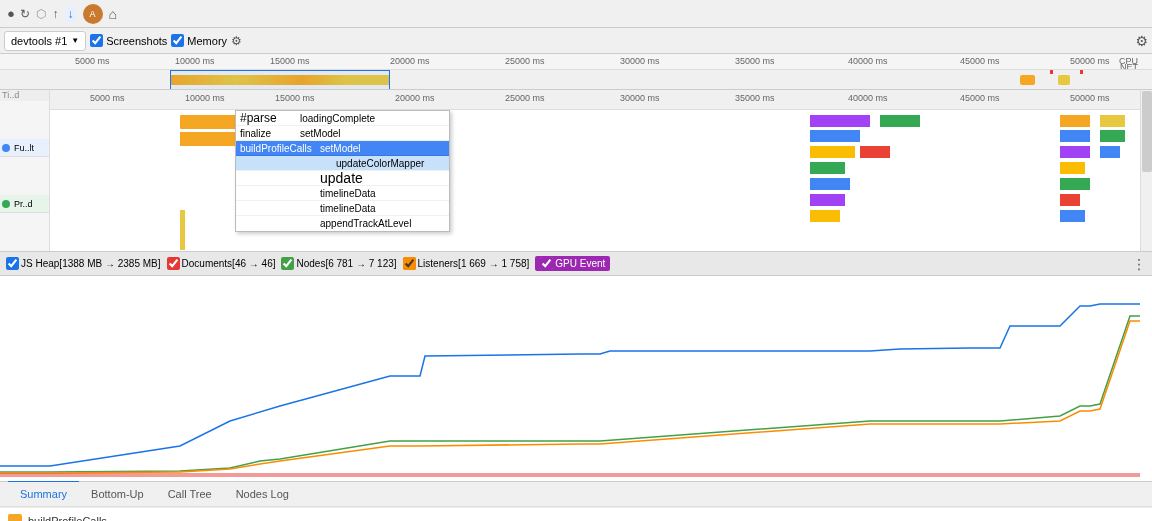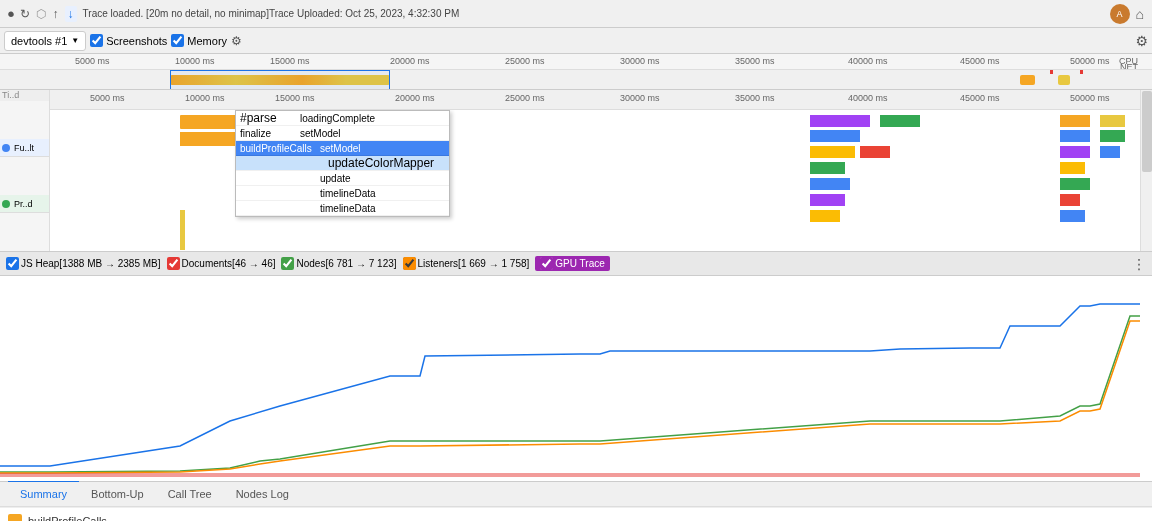--- a/index.html
+++ b/index.html
@@ -117,21 +117,20 @@
   </style>
 </head>
 <body>
 
 <div id="top-bar">
   <span style="font-size:12px; color:#555;">⏺</span>
   <span style="font-size:12px; color:#555; cursor:pointer;">↻</span>
   <span style="font-size:12px; color:#999; cursor:pointer;">⬡</span>
   <span style="font-size:12px; color:#555; cursor:pointer;">↑</span>
   <span style="font-size:12px; color:#1a73e8; background:#e8f0fe; padding:1px 3px; border-radius:2px; cursor:pointer;">↓</span>
-  <span style="flex:1; font-size:10px; color:#444;">Trace loaded. [20m no detail, no minimap]Trace Uploaded: Oct 25, 2023, 4:32:30 PM</span>
   <div class="avatar">A</div>
   <span class="home-icon">⌂</span>
 </div>
 
 <div id="toolbar">
   <div class="tab-select">
     <span>devtools #1</span>
     <span style="font-size:8px;">▼</span>
   </div>
   <div class="checkbox-item">
@@ -238,35 +237,39 @@
           <span>loadingComplete</span>
         </div>
         <div class="flame-popup-row" style="padding:1px 4px; height:15px; display:flex; align-items:center; font-size:10px; border-bottom:1px solid #f0f0f0;">
           <span style="width:60px; flex-shrink:0;">finalize</span>
           <span>setModel</span>
         </div>
         <div class="flame-popup-row selected" style="padding:1px 4px; height:15px; display:flex; align-items:center; font-size:10px; background:#4285f4; color:white; border-bottom:1px solid #3a78e0;">
           <span style="width:80px; flex-shrink:0;">buildProfileCalls</span>
           <span>setModel</span>
         </div>
-        <div class="flame-popup-row highlight" style="padding:1px 12px; height:15px; display:flex; align-items:center; font-size:12px; background:#c8e1fb; border-bottom:1px solid #f0f0f0;">
+        <div class="flame-popup-row highlight" style="padding:1px 20px; height:15px; display:flex; align-items:center; font-size:10px; background:#c8e1fb; border-bottom:1px solid #f0f0f0;">
           <span style="width:80px; flex-shrink:0;"></span>
           <span>updateColorMapper</span>
         </div>
+        <div class="flame-popup-row" style="padding:1px 4px; height:15px; display:flex; align-items:center; font-size:14px; border-bottom:1px solid #f0f0f0;">
+          <span style="width:80px; flex-shrink:0;"></span>
+          <span>update</span>
+        </div>
         <div class="flame-popup-row" style="padding:1px 4px; height:15px; display:flex; align-items:center; font-size:10px; border-bottom:1px solid #f0f0f0;">
           <span style="width:80px; flex-shrink:0;"></span>
-          <span>update</span>
+          <span>timelineData</span>
         </div>
         <div class="flame-popup-row" style="padding:1px 4px; height:15px; display:flex; align-items:center; font-size:10px; border-bottom:1px solid #f0f0f0;">
           <span style="width:80px; flex-shrink:0;"></span>
           <span>timelineData</span>
         </div>
-        <div class="flame-popup-row" style="padding:1px 4px; height:15px; display:flex; align-items:center; font-size:10px; border-bottom:1px solid #f0f0f0;">
-          <span style="width:80px; flex-shrink:0;"></span>
-          <span>timelineData</span>
+        <div class="flame-popup-row" style="padding:1px 4px; height:15px; display:flex; align-items:center; font-size:10px;">
+          <span style="width:80px; flex-shrink:0;"></span>
+          <span>appendTrackAtLevel</span>
         </div>
       </div>
     </div>
   </div>
 
   <div style="width:12px; background:#f0f0f0; border-left:1px solid #ddd; flex-shrink:0; display:flex; flex-direction:column;">
     <div style="width:10px; background:#ccc; border-radius:2px; margin:1px; height:50%;"></div>
   </div>
 </div>
 
@@ -282,21 +285,21 @@
   <div class="mem-check green" style="display:flex; align-items:center; gap:2px;">
     <input type="checkbox" checked="" style="accent-color: rgb(67, 160, 71); margin: 0px;">
     <span>Nodes[6 781 → 7 123]</span>
   </div>
   <div class="mem-check orange" style="display:flex; align-items:center; gap:2px;">
     <input type="checkbox" checked="" style="accent-color: rgb(251, 140, 0); margin: 0px;">
     <span>Listeners[1 669 → 1 758]</span>
   </div>
   <div class="mem-check purple" style="display:flex; align-items:center; gap:2px; background:#9c27b0; padding:1px 5px; border-radius:2px;">
     <input type="checkbox" checked="" style="accent-color: rgb(156, 39, 176); margin: 0px;">
-    <span style="color:white;">GPU Trace</span>
+    <span style="color:white;">GPU Event</span>
   </div>
   <span style="margin-left:auto; color:#555; cursor:pointer; font-size:14px;">⋮</span>
 </div>
 
 <div id="memory-graph" style="background:white; position:relative; overflow:hidden; height:205px;">
   <svg width="1140" height="205">
 
     <line x1="0" y1="200" x2="1140" y2="200" stroke="#e53935" stroke-width="1"></line>
 
     <polyline points="0,190 50,190 180,170 230,145 280,130 390,100 420,100 425,80 580,78 600,78 610,75 620,75 870,75 900,73 970,72 1000,72 1010,50 1060,50 1080,30 1090,30 1100,28 1140,28" fill="none" stroke="#1a73e8" stroke-width="1.5"></polyline>

